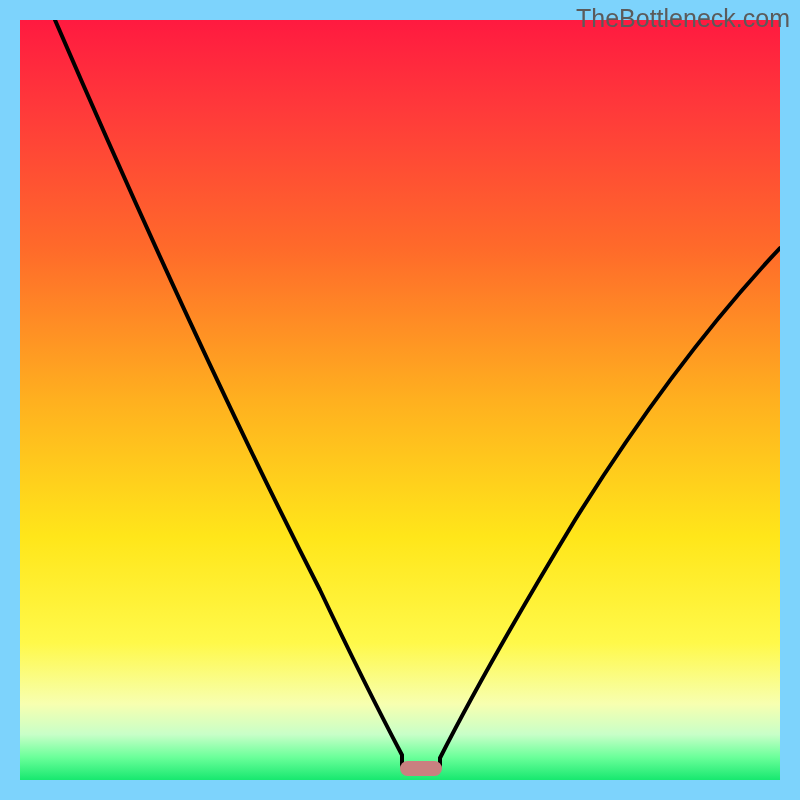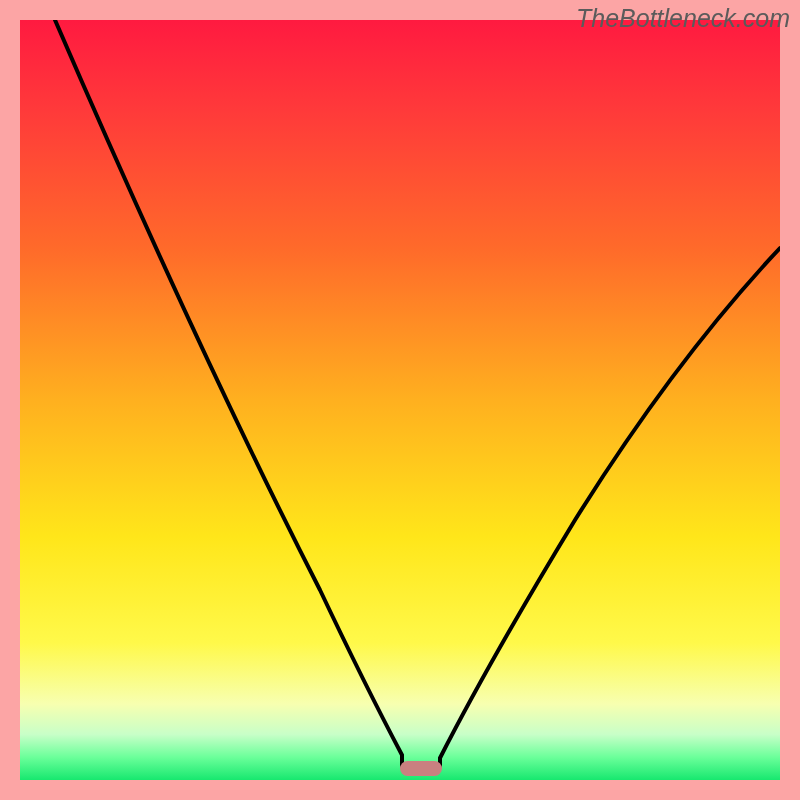--- a/index.html
+++ b/index.html
@@ -8,22 +8,21 @@
     width: 800px;
     height: 800px;
     background: #000;
     overflow: hidden;
     font-family: Arial, Helvetica, sans-serif;
   }
   .outer {
     width: 800px;
     height: 800px;
     position: relative;
-    background: #fca5a5;
-    font-style: italic;
+    background: #7dd3fc;
   }
   .watermark {
     position: absolute;
     top: 4px;
     right: 10px;
     color: #5b5b5b;
     font-size: 25px;
     font-weight: 500;
     letter-spacing: 0px;
     z-index: 5;

